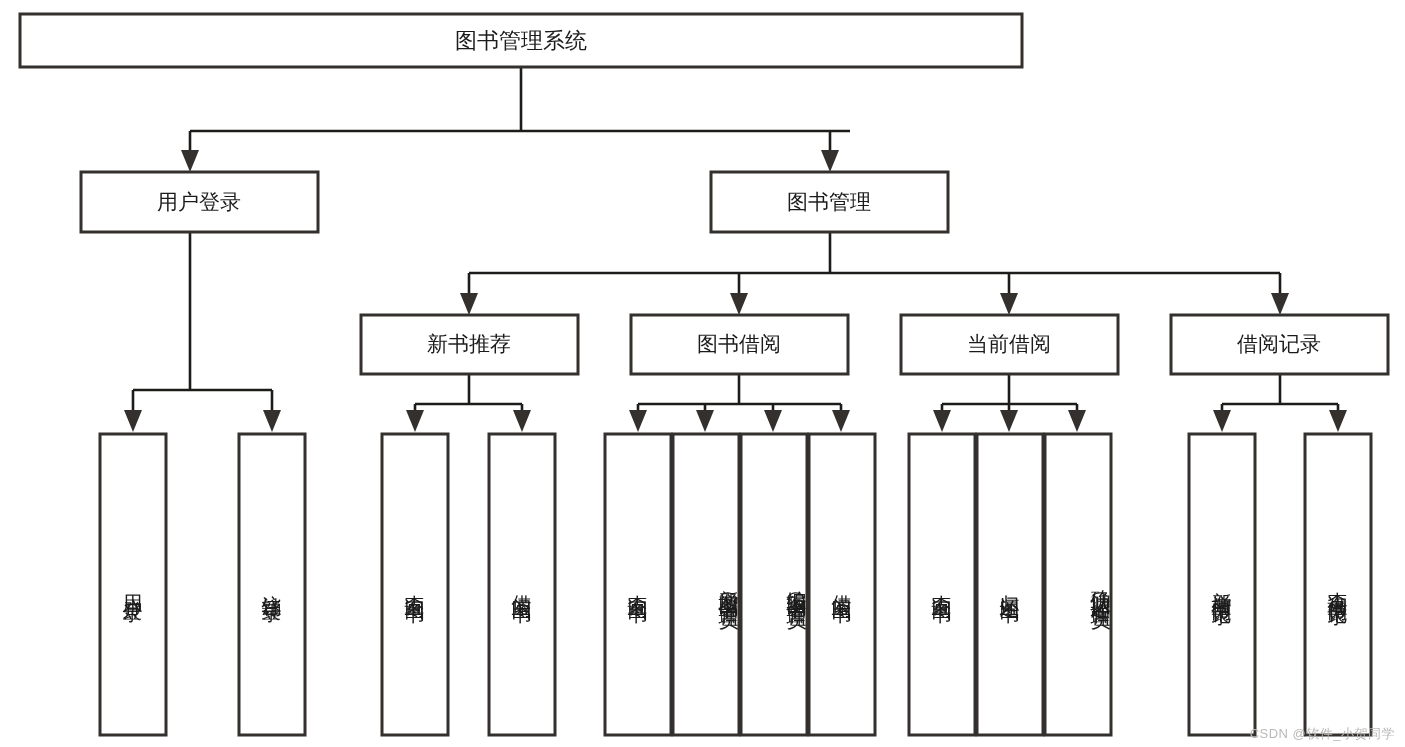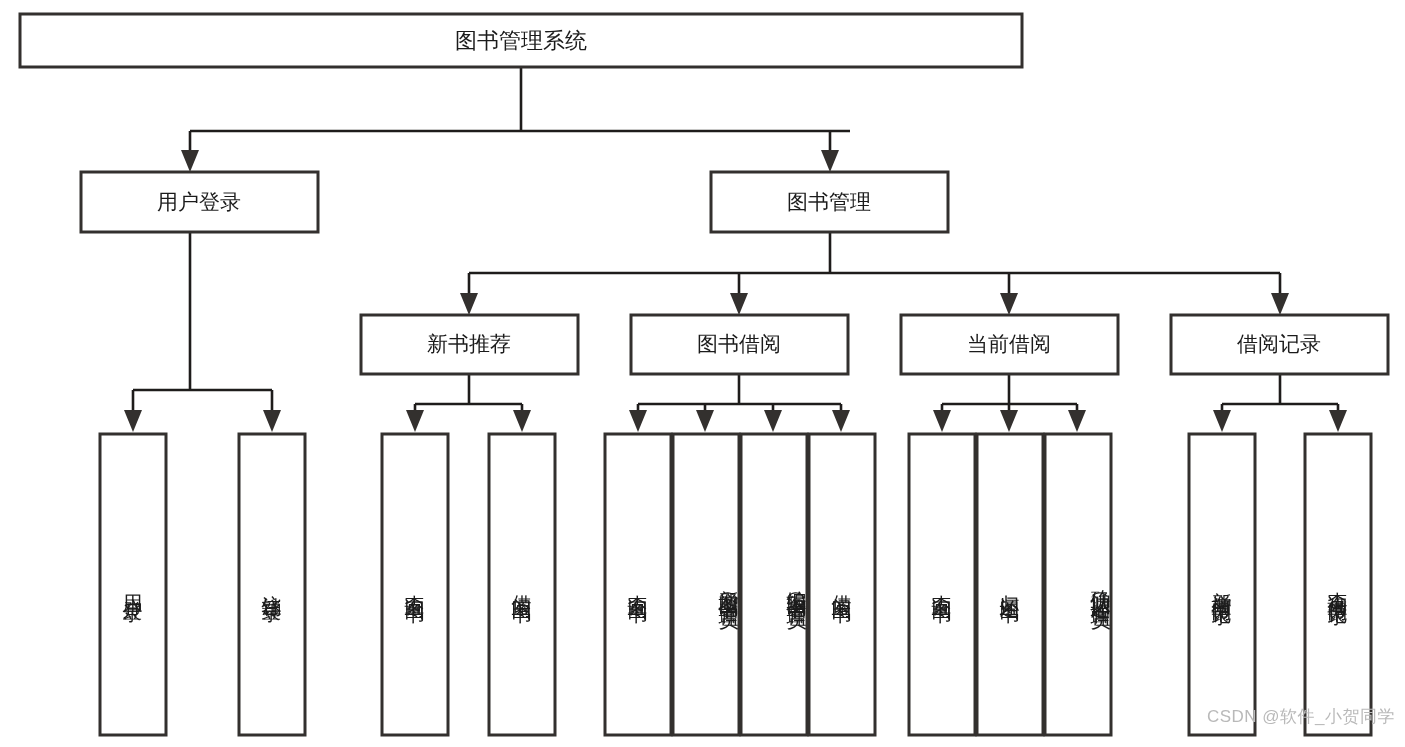--- a/index.html
+++ b/index.html
@@ -65,23 +65,23 @@
     line-height: 1;
     letter-spacing: 3px;
     color: #1b1b1b;
     white-space: nowrap;
     text-align: center;
     pointer-events: none;
   }
   .watermark {
     position: absolute;
     right: 10px;
-    bottom: 19px;
-    font-family: "Liberation Sans", "DejaVu Sans", sans-serif;
-    font-size: 17px;
+    bottom: 4px;
+    font-family: "Liberation Sans", "DejaVu Sans", sans-serif;
+    font-size: 13px;
     color: #b9b9b9;
     letter-spacing: 0.5px;
     user-select: none;
   }
 </style>
 </head>
 <body>
 
 <div id="diagram-root">
 

